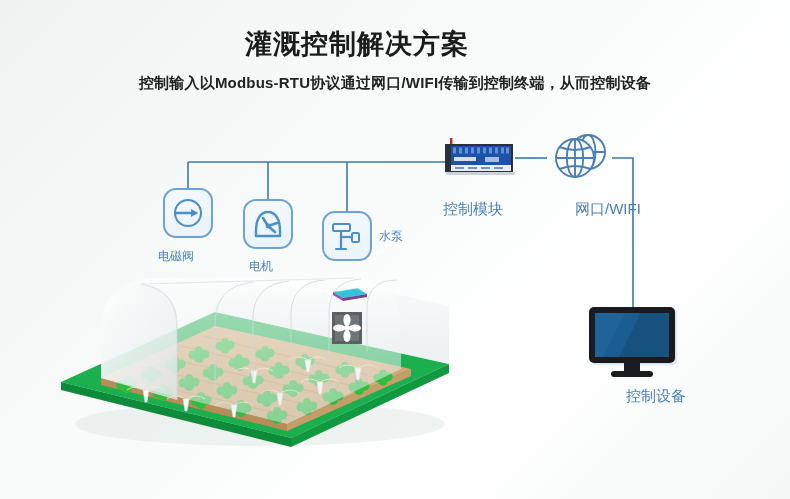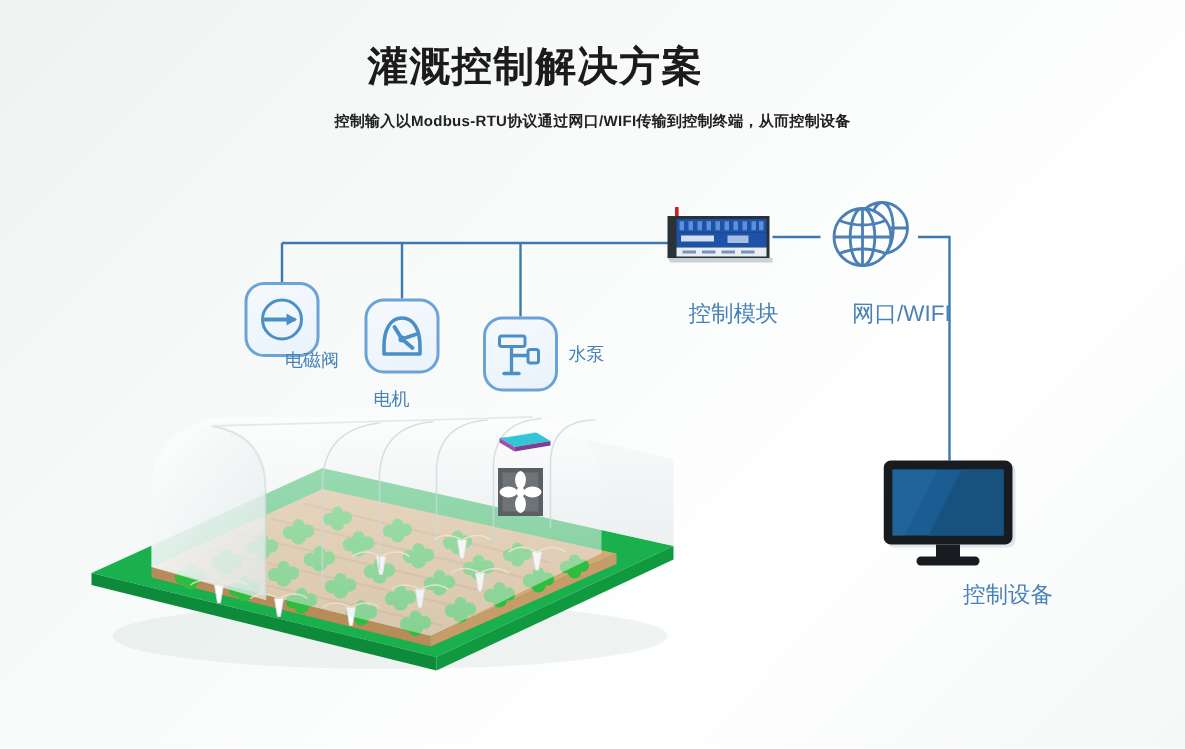--- a/index.html
+++ b/index.html
@@ -11,29 +11,29 @@
   }
   .stage{position:absolute;left:0;top:0;width:790px;height:499px;}
 
   
   .title{
     position:absolute;left:0;top:26px;width:714px;text-align:center;
     font-size:27px;font-weight:bold;color:#1b1b1b;letter-spacing:1px;
   }
   .subtitle{
     position:absolute;left:0;top:74px;width:790px;text-align:center;
-    font-size:10px;font-weight:bold;color:#222;letter-spacing:.2px;
+    font-size:15px;font-weight:bold;color:#222;letter-spacing:.2px;
   }
 
   
   .wires{position:absolute;left:0;top:0;width:790px;height:499px;}
 
   
   .lbl{position:absolute;color:#4a82b8;font-size:12px;white-space:nowrap;}
-  .lbl.big{font-size:15px;margin-left:16px;}
+  .lbl.big{font-size:15px;}
 
   
   .tile{
     position:absolute;border:2px solid #6ba3d6;border-radius:13px;
     background:linear-gradient(160deg,#f4f9fd 0%,#eaf3fb 100%);
     box-sizing:border-box;
   }
 
   
   .module{position:absolute;left:441px;top:138px;width:72px;height:34px;}
@@ -67,21 +67,21 @@
     </g>
   </svg>
 
   <div class="tile" style="left:163px;top:188px;width:50px;height:50px;">
     <svg width="46" height="46" viewBox="0 0 46 46">
       <circle cx="23" cy="23" r="13" fill="none" stroke="#4b8fc7" stroke-width="2"></circle>
       <line x1="11" y1="23" x2="31" y2="23" stroke="#4b8fc7" stroke-width="2.6" stroke-linecap="round"></line>
       <path d="M26,19 L33,23 L26,27 Z" fill="#4b8fc7"></path>
     </svg>
   </div>
-  <div class="lbl" style="left:158px;top:232px;margin-left:32px;">电磁阀</div>
+  <div class="lbl" style="left:158px;top:248px;">电磁阀</div>
 
   <div class="tile" style="left:243px;top:199px;width:50px;height:50px;">
     <svg width="46" height="46" viewBox="0 0 46 46">
       <path d="M11,35 L11,30 C11,19 15,11 23,11 C31,11 35,19 35,30 L35,35 Z" fill="none" stroke="#4b8fc7" stroke-width="2.4" stroke-linejoin="round"></path>
       <circle cx="23" cy="25" r="2.4" fill="#4b8fc7"></circle>
       <path d="M23,25 L18,17" stroke="#4b8fc7" stroke-width="2.6" stroke-linecap="round"></path>
       <path d="M23,25 L32,22" stroke="#4b8fc7" stroke-width="2.6" stroke-linecap="round"></path>
       <path d="M23,25 L30,31" stroke="#4b8fc7" stroke-width="2.6" stroke-linecap="round"></path>
     </svg>
   </div>
@@ -146,21 +146,21 @@
 
         <circle cx="28" cy="30" r="19" fill="#fbfdfe"></circle>
         <ellipse cx="28" cy="30" rx="8.2" ry="19" fill="none"></ellipse>
         <line x1="9" y1="30" x2="47" y2="30"></line>
         <path d="M12.5,19 Q28,25 43.5,19"></path>
         <path d="M12.5,41 Q28,35 43.5,41"></path>
         <line x1="28" y1="11" x2="28" y2="49"></line>
       </g>
     </svg>
   </div>
-  <div class="lbl big" style="left:552px;top:200px;">网口/WIFI</div>
+  <div class="lbl big" style="left:575px;top:200px;">网口/WIFI</div>
 
   <div class="monitor">
     <svg width="90" height="74" viewBox="0 0 90 74">
       <rect x="2" y="4" width="86" height="56" rx="5" fill="#c9d2da" opacity=".55"></rect>
       <rect x="0" y="2" width="86" height="56" rx="5" fill="#181c20"></rect>
       <rect x="6" y="8" width="74" height="44" fill="#1b5d92"></rect>
       <path d="M52,8 L80,8 L80,52 L30,52 Z" fill="#17527f"></path>
       <path d="M6,8 L36,8 L14,52 L6,52 Z" fill="#22689f" opacity=".55"></path>
       <rect x="35" y="58" width="16" height="9" fill="#181c20"></rect>
       <rect x="22" y="66" width="42" height="6" rx="3" fill="#181c20"></rect>

